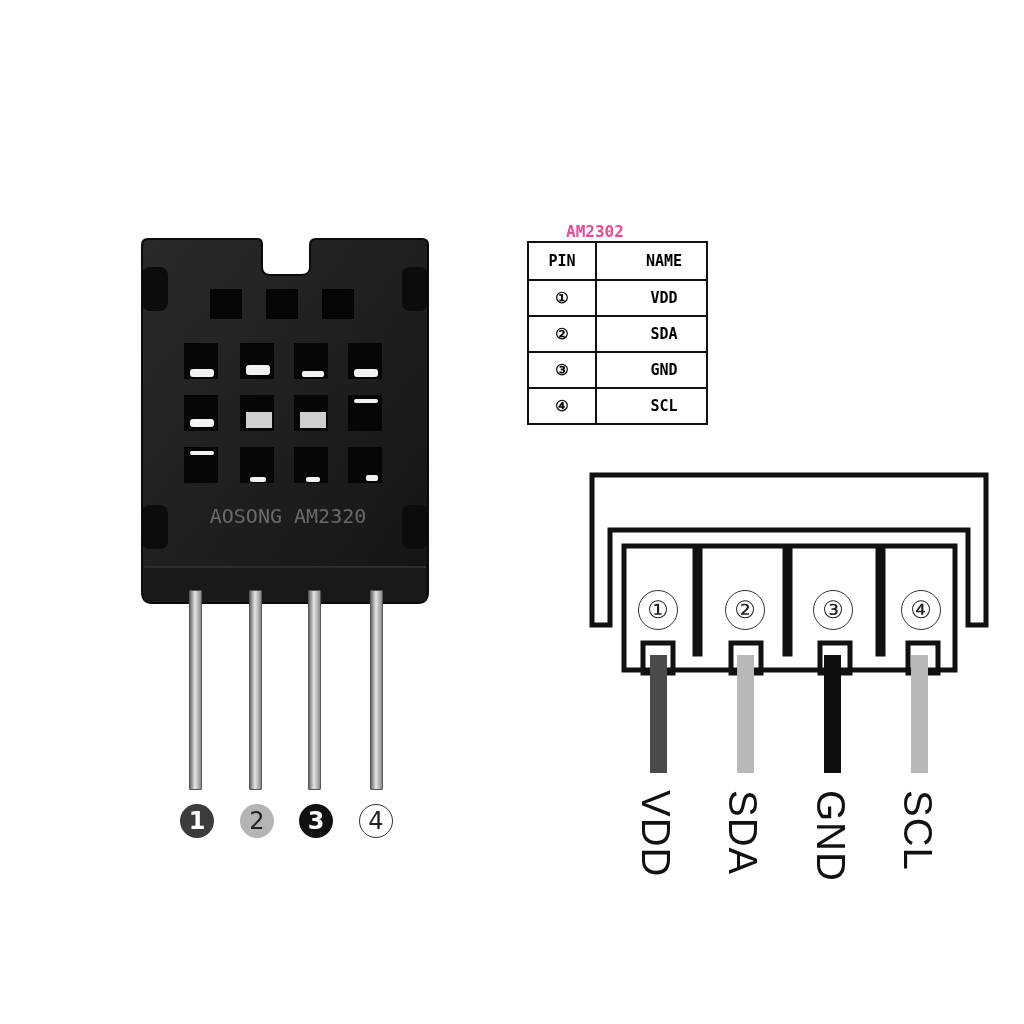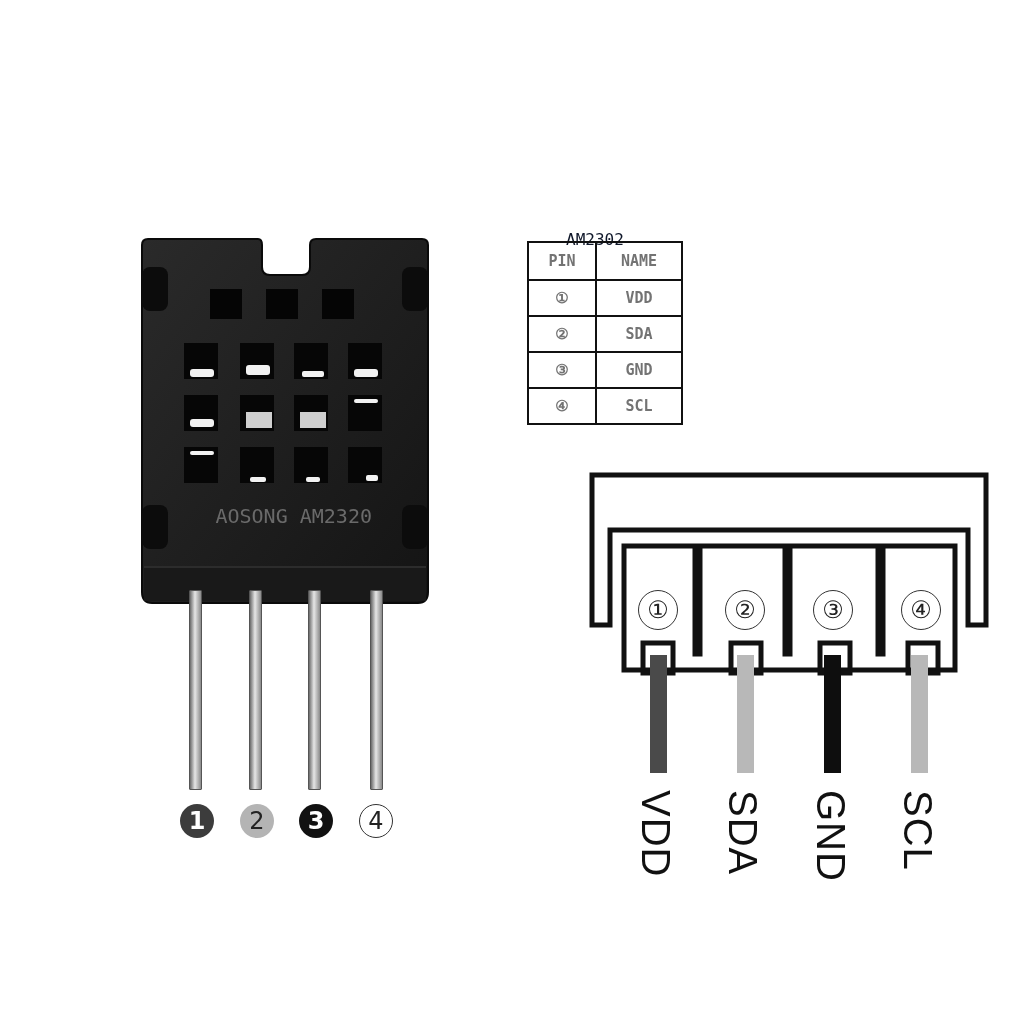--- a/index.html
+++ b/index.html
@@ -10,26 +10,26 @@
   
   .sensor { left:140px; top:237px; width:290px; height:368px; }
   .pin-leg { position:absolute; width:11px; background:linear-gradient(90deg,#6a6a6a,#e6e6e6 45%,#8a8a8a); border:1px solid #555; border-radius:1px; }
 
   
   .pin-num { position:absolute; top:804px; width:34px; height:34px; border-radius:50%;
              font-family:"DejaVu Sans", sans-serif; font-weight:bold; font-size:24px;
              display:flex; align-items:center; justify-content:center; box-sizing:border-box; }
 
   
-  .tbl-title { left:566px; top:230px; font-family:"DejaVu Sans Mono", monospace; font-weight:normal; font-size:16px; color:#0f172a; }
+  .tbl-title { left:566px; top:222px; font-family:"DejaVu Sans Mono", monospace; font-weight:bold; font-size:16px; color:#ec4899; }
   table.pins { position:absolute; left:527px; top:241px; border-collapse:collapse; }
-  table.pins td, table.pins th { border:2px solid #111; height:34px; padding:0; font-family:"DejaVu Sans Mono", monospace; font-weight:bold; font-size:15px; color:#737373; text-align:center; }
+  table.pins td, table.pins th { border:2px solid #111; height:34px; padding:0; font-family:"DejaVu Sans Mono", monospace; font-weight:bold; font-size:15px; color:#000000; text-align:center; }
   table.pins th { height:36px; }
   table.pins .c1 { width:66px; }
-  table.pins .c2 { width:84px; }
+  table.pins .c2 { width:84px;padding-left:25px; }
 
   
   .circ-label { position:absolute; top:590px; width:40px; height:40px; border:1.5px solid #333; border-radius:50%;
                 font-family:"DejaVu Serif", serif; font-size:24px; color:#222; display:flex; align-items:center; justify-content:center; box-sizing:border-box; }
   .wire { position:absolute; top:655px; width:17px; height:118px; }
   .wire-label { position:absolute; top:790px; font-family:"Liberation Sans", sans-serif; font-size:40px; color:#111;
                 writing-mode:vertical-rl; letter-spacing:1px; line-height:1; }
 </style>
 </head>
 <body>
@@ -80,21 +80,21 @@
       <rect x="50" y="182" width="24" height="8" rx="3"></rect>
         <rect x="106" y="175" width="26" height="16" fill="#cfcfcf"></rect>
       <rect x="160" y="175" width="26" height="16" fill="#cfcfcf"></rect>
         <rect x="214" y="162" width="24" height="4" rx="2"></rect>
       <rect x="50" y="214" width="24" height="4" rx="2"></rect>
         <rect x="110" y="240" width="16" height="5" rx="2"></rect>
       <rect x="166" y="240" width="14" height="5" rx="2"></rect>
         <rect x="226" y="238" width="12" height="6" rx="2"></rect>
     </g>
   </svg>
-  <div class="abs" style="left:32px;top:268px;width:200px;text-align:right;color:#6a6a6a;font-family:'DejaVu Sans Mono',monospace;font-size:20px;line-height:22px;letter-spacing:0px;">
+  <div class="abs" style="left:48px;top:268px;width:200px;text-align:center;color:#6a6a6a;font-family:'DejaVu Sans Mono',monospace;font-size:20px;line-height:22px;letter-spacing:0px;">
     <div>AOSONG AM2320</div>
   </div>
 </div>
 
 <div class="pin-leg" style="left:189px;top:590px;height:198px;"></div>
 <div class="pin-leg" style="left:249px;top:590px;height:198px;"></div>
 <div class="pin-leg" style="left:308px;top:590px;height:198px;"></div>
 <div class="pin-leg" style="left:370px;top:590px;height:198px;"></div>
 
 <div class="pin-num" style="left:180px;background:#3c3c3c;color:#fff;">1</div>

